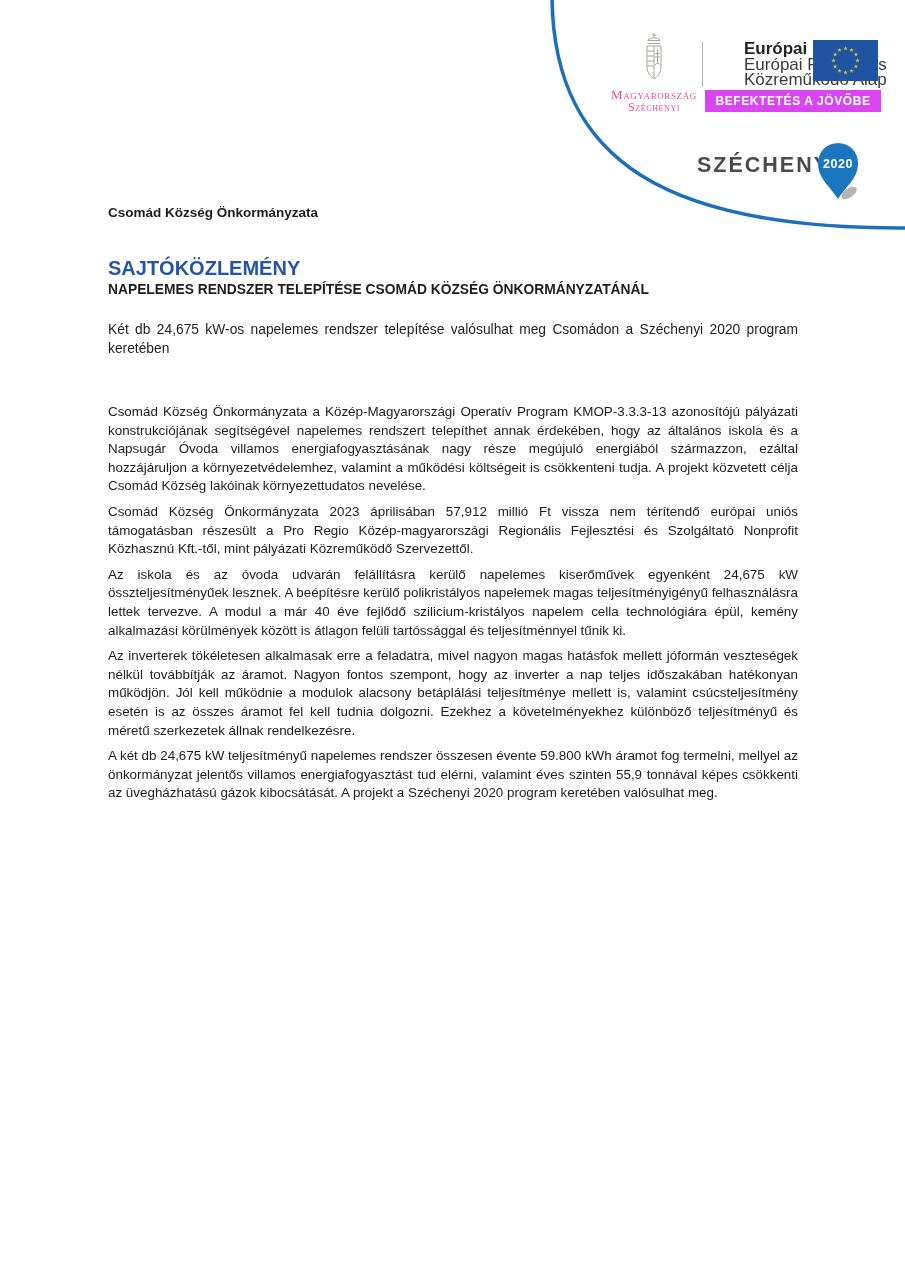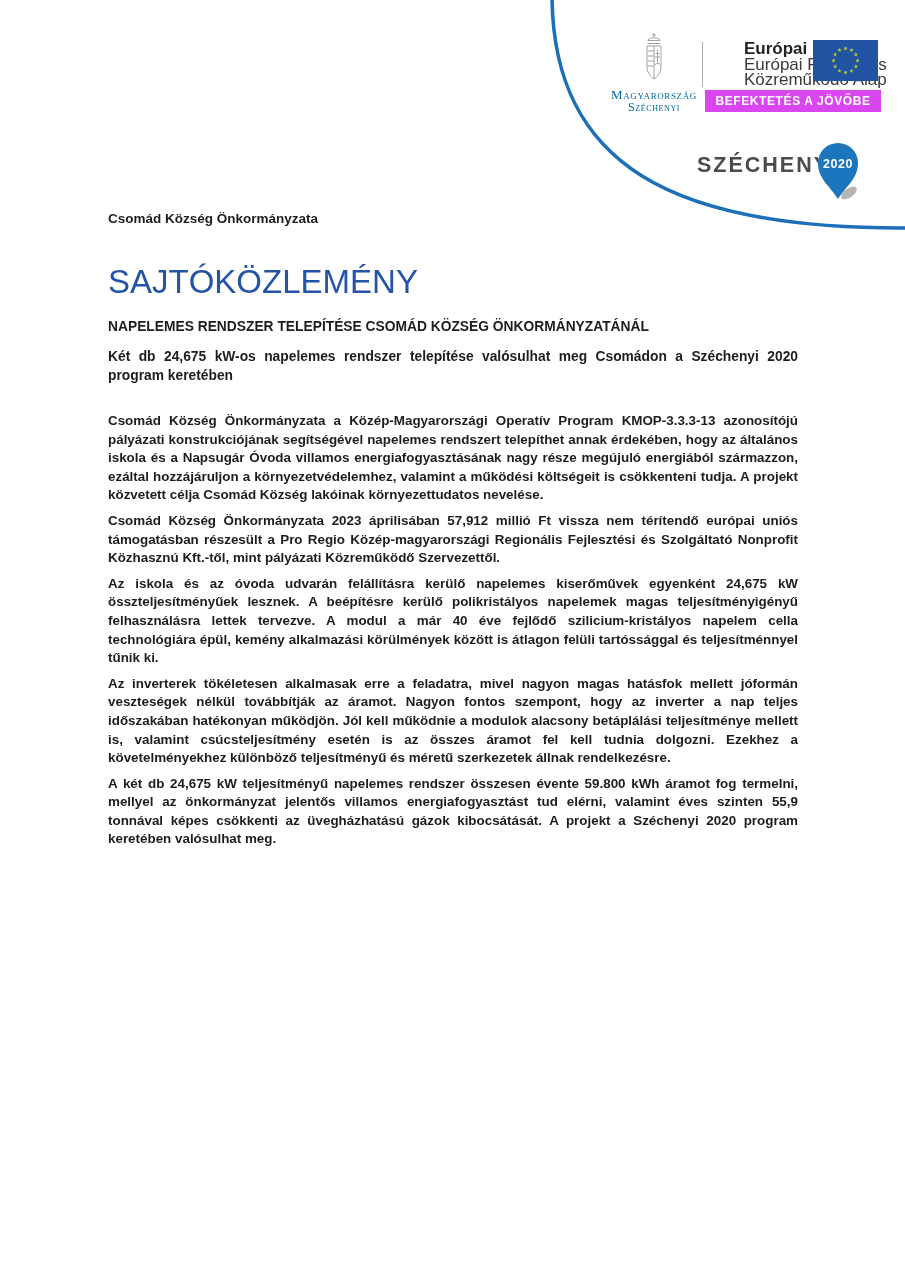--- a/index.html
+++ b/index.html
@@ -7,46 +7,46 @@
     position:relative;width:905px;height:1280px;background:#ffffff;overflow:hidden;
     font-family:"Liberation Sans", sans-serif;color:#1d1d1d;
   }
   
   .arc-svg{position:absolute;left:0;top:0;pointer-events:none;}
   
   .gov-crest{position:absolute;left:638px;top:32px;}
   .gov-text{
     position:absolute;left:586px;top:88px;width:136px;text-align:center;
     font-family:"Liberation Serif", serif;font-variant:small-caps;
-    color:#0369a1;line-height:13px;letter-spacing:0.6px;
+    color:#ec4899;line-height:13px;letter-spacing:0.6px;
   }
   .gov-text .l1{font-size:13px;}
   .gov-text .l2{font-size:12px;}
   .eu-divider{position:absolute;left:702px;top:42px;width:1px;height:45px;background:#a9b0b6;}
   .eu-text{position:absolute;left:744px;top:41px;font-size:17px;line-height:15.5px;color:#3a3a3a;}
   .eu-text .b{font-weight:bold;color:#222;}
   .eu-flag{position:absolute;left:813px;top:40px;}
   .banner{
     position:absolute;left:705px;top:90px;width:176px;height:22px;background:#d946ef;
     color:#ffffff;font-size:12px;font-weight:bold;letter-spacing:0.6px;
     text-align:center;line-height:22px;
   }
   .szechenyi-wordmark{
     position:absolute;left:697px;top:153px;font-size:21.5px;font-weight:bold;
     letter-spacing:2px;color:#4b4b4b;
   }
   .szechenyi-pin{position:absolute;left:815px;top:142px;}
   
   .doc{position:absolute;left:108px;top:196px;width:690px;}
   .doc-date{font-size:13px;}
-  .doc-org{font-size:13.5px;font-weight:bold;margin-top:15px;}
-  .doc-title{font-size:33px;font-weight:normal;color:#2553a8;margin-top:37px;}
-  .doc-headline{font-size:13.8px;font-weight:bold;margin-top:18px;}
-  .doc-lead{font-size:13.8px;font-weight:bold;margin-top:13px;line-height:19px;text-align:justify;}
-  .doc-paragraphs{margin-top:27px;font-weight:bold;}
+  .doc-org{font-size:13.5px;font-weight:bold;margin-top:9px;}
+  .doc-title{font-size:20px;font-weight:bold;color:#2553a8;margin-top:37px;}
+  .doc-headline{font-size:13.8px;font-weight:bold;margin-top:2px;}
+  .doc-lead{font-size:13.8px;font-weight:normal;margin-top:23px;line-height:19px;text-align:justify;}
+  .doc-paragraphs{margin-top:45px;}
   .doc-paragraphs p{
     margin:0 0 7px 0;font-size:13.4px;line-height:18.6px;text-align:justify;
   }
 </style>
 </head>
 <body>
 
 <div class="page">
 
   <svg class="arc-svg" width="905" height="245" viewBox="0 0 905 245" aria-hidden="true">

